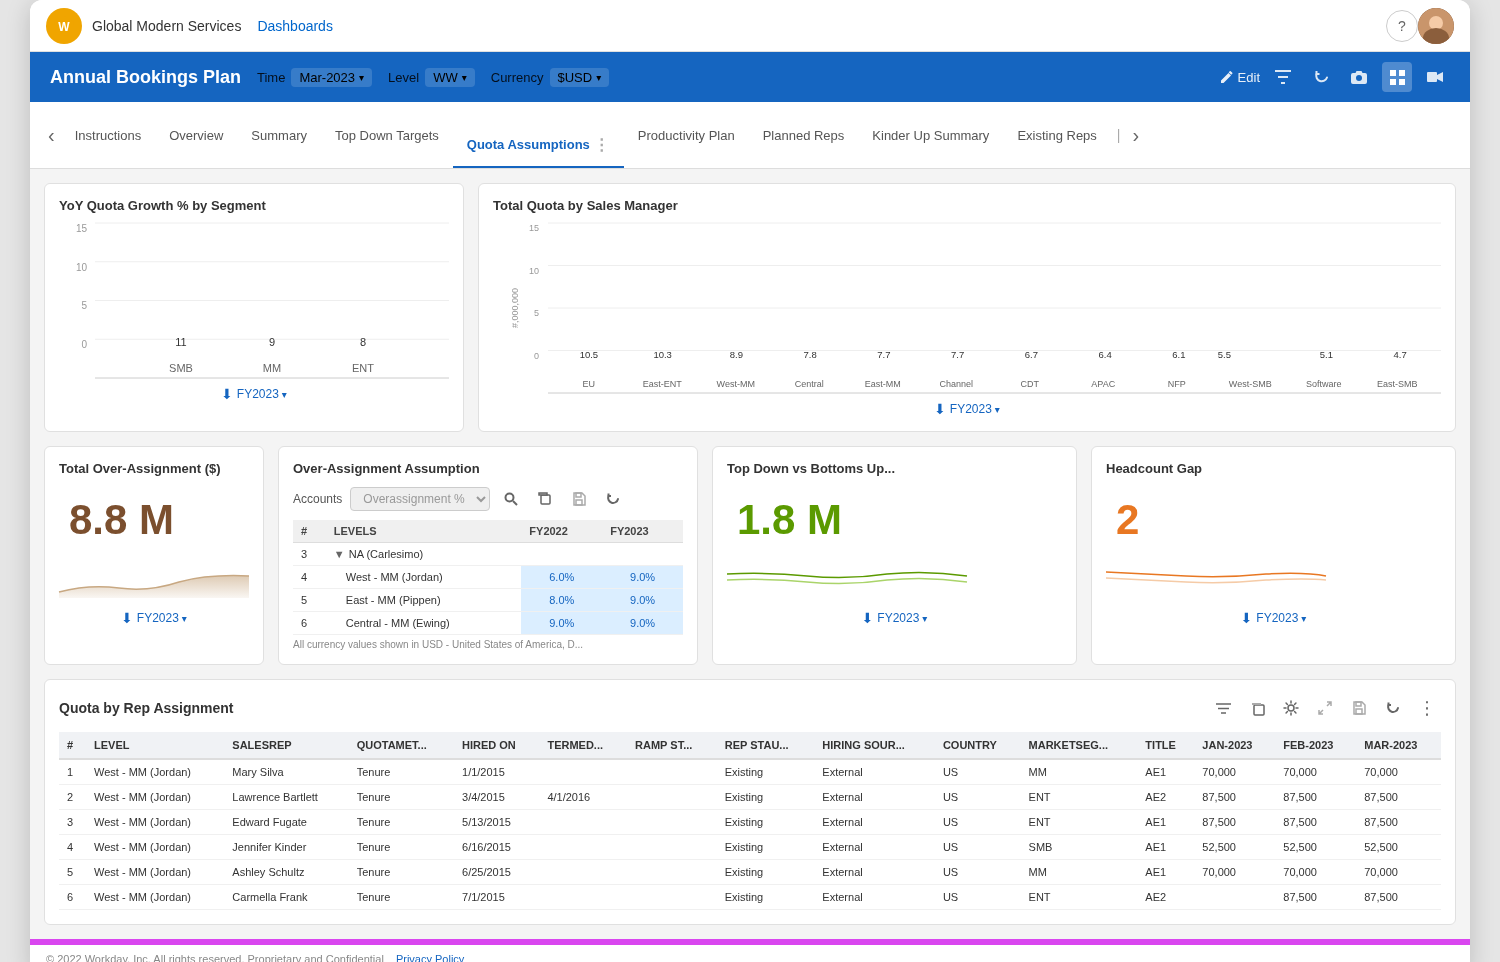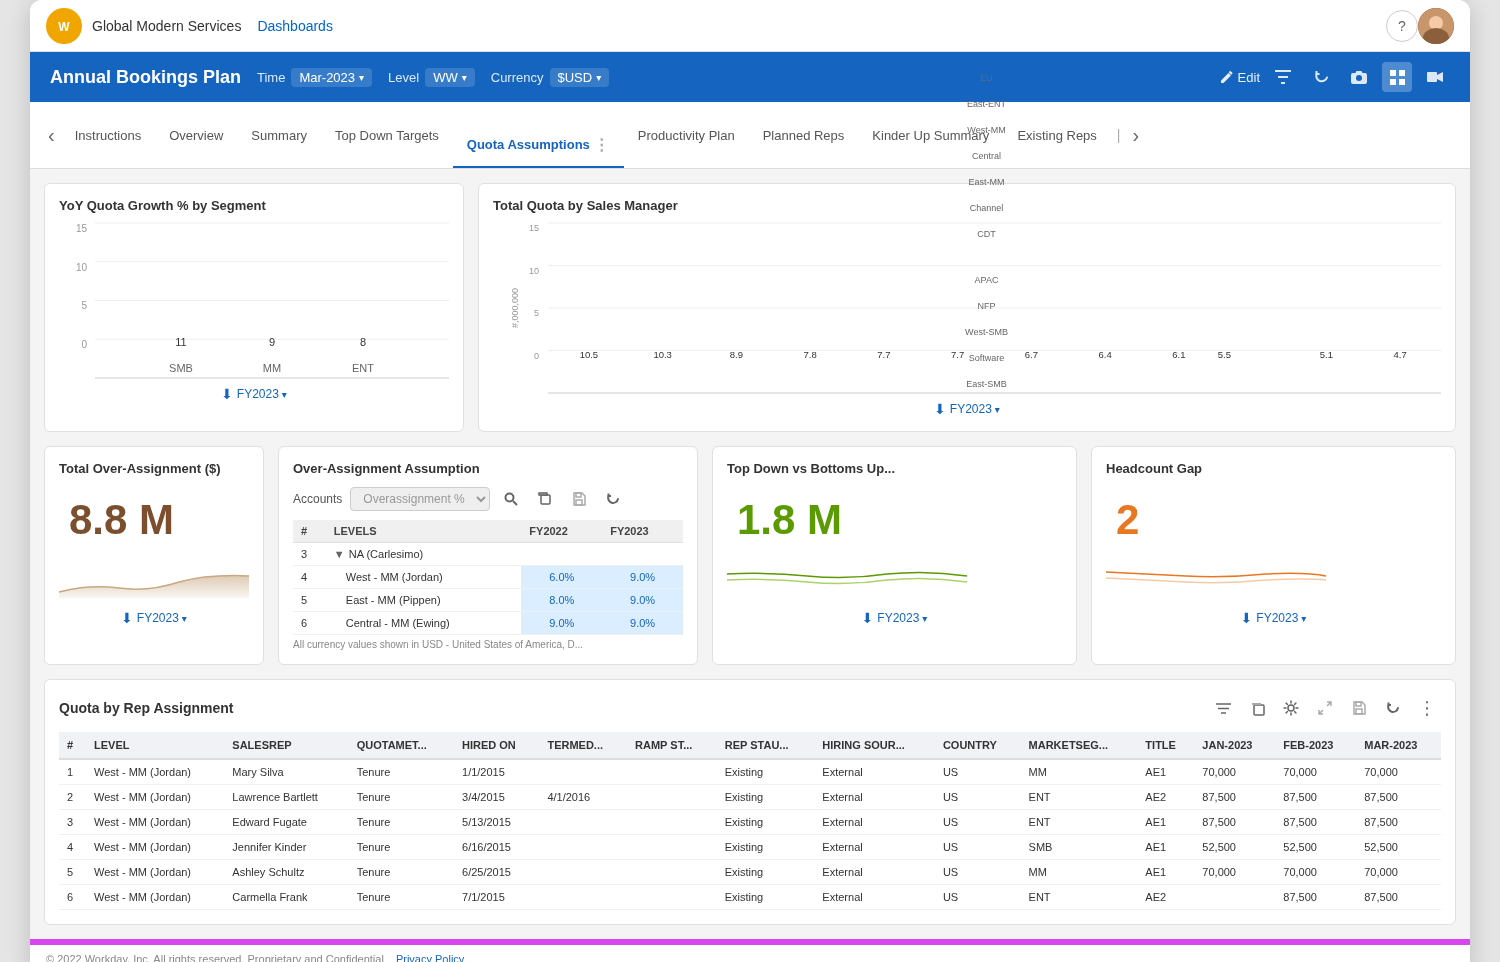--- a/index.html
+++ b/index.html
@@ -11,21 +11,21 @@
     .workday-logo { width: 36px; height: 36px; background: #f0a500; border-radius: 50%; display: flex; align-items: center; justify-content: center; color: white; font-weight: bold; font-size: 16px; margin-right: 10px; }
     .company-name { font-size: 14px; color: #333; font-weight: 500; margin-right: 16px; }
     .dashboards-link { font-size: 14px; color: #0066cc; }
     .nav-spacer { flex: 1; }
     .nav-icon { width: 32px; height: 32px; border-radius: 50%; display: flex; align-items: center; justify-content: center; cursor: pointer; }
     .user-avatar { width: 36px; height: 36px; border-radius: 50%; background: #8B5E3C; overflow: hidden; display: flex; align-items: center; justify-content: center; }
 
     
     .header-bar { background: #1565C0; padding: 10px 20px; display: flex; align-items: center; gap: 16px; }
     .header-title { color: white; font-size: 18px; font-weight: 700; }
-    .header-filter { display: flex; align-items: center; gap: 6px; color: #ffffff; font-size: 13px; }
+    .header-filter { display: flex; align-items: center; gap: 6px; color: #000000; font-size: 13px; }
     .header-filter-label { opacity: 0.85; }
     .header-filter-value { background: rgba(255,255,255,0.15); border-radius: 4px; padding: 2px 8px; display: flex; align-items: center; gap: 4px; cursor: pointer; font-weight: 500; }
     .header-filter-value .chevron { font-size: 10px; }
     .header-actions { margin-left: auto; display: flex; align-items: center; gap: 8px; }
     .header-action-btn { color: white; display: flex; align-items: center; gap: 4px; cursor: pointer; font-size: 13px; opacity: 0.9; }
     .icon-btn { width: 30px; height: 30px; display: flex; align-items: center; justify-content: center; color: white; cursor: pointer; opacity: 0.85; border-radius: 4px; }
     .icon-btn.active { background: rgba(255,255,255,0.25); opacity: 1; }
 
     
     .tabs-bar { background: #fff; border-bottom: 1px solid #ddd; display: flex; align-items: center; padding: 0 12px; overflow: hidden; }
@@ -325,29 +325,29 @@
             <div style="display:flex; flex-direction:column; align-items:center; flex:1;">
               <span style="font-size:9.5px; color:#333; font-weight:500; margin-bottom:1px;">5.1</span>
               <div style="width:100%; height:34%; background:#2d5a1e; border-radius:2px 2px 0 0;"></div>
             </div>
             <div style="display:flex; flex-direction:column; align-items:center; flex:1;">
               <span style="font-size:9.5px; color:#333; font-weight:500; margin-bottom:1px;">4.7</span>
               <div style="width:100%; height:31.3%; background:#2d5a1e; border-radius:2px 2px 0 0;"></div>
             </div>
           </div>
 
-          <div style="position:absolute; left:55px; right:16px; bottom:4px; display:flex; gap:16px; padding: 0 6px; flex-direction: column;">
+          <div style="position:absolute; left:55px; right:3px; bottom:4px; display:flex; gap:4px; padding: 0 6px;">
             <span style="font-size:9px; color:#666; flex:1; text-align:center;">EU</span>
             <span style="font-size:9px; color:#666; flex:1; text-align:center;">East-ENT</span>
             <span style="font-size:9px; color:#666; flex:1; text-align:center;">West-MM</span>
             <span style="font-size:9px; color:#666; flex:1; text-align:center;">Central</span>
             <span style="font-size:9px; color:#666; flex:1; text-align:center;">East-MM</span>
             <span style="font-size:9px; color:#666; flex:1; text-align:center;">Channel</span>
             <span style="font-size:9px; color:#666; flex:1; text-align:center;">CDT</span>
-            <span style="font-size:9px; color:#666; flex:1; text-align:center;margin-top:20px;">APAC</span>
+            <span style="font-size:9px; color:#666; flex:1; text-align:center;">APAC</span>
             <span style="font-size:9px; color:#666; flex:1; text-align:center;">NFP</span>
             <span style="font-size:9px; color:#666; flex:1; text-align:center;">West-SMB</span>
             <span style="font-size:9px; color:#666; flex:1; text-align:center;">Software</span>
             <span style="font-size:9px; color:#666; flex:1; text-align:center;">East-SMB</span>
           </div>
         </div>
         <div class="chart-legend">
           <span style="color:#1565C0; font-size:14px;">⬇</span>
           <span class="legend-text">
             <span>FY2023</span>

